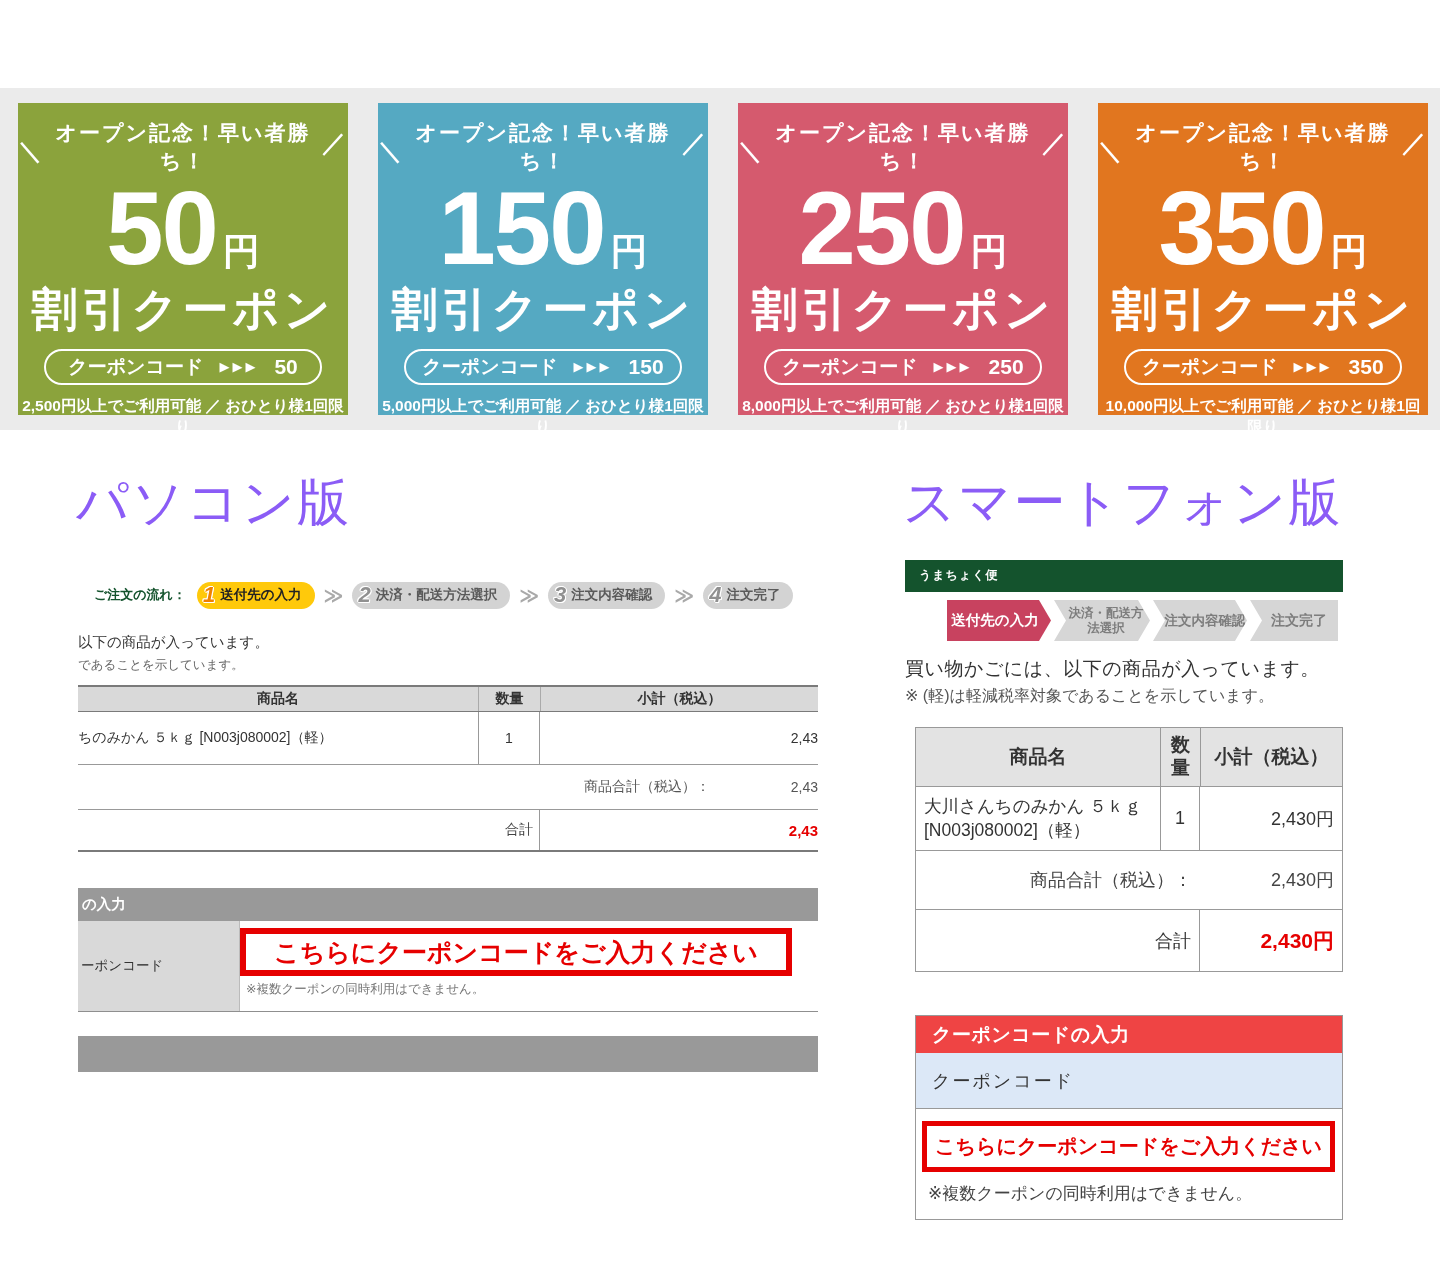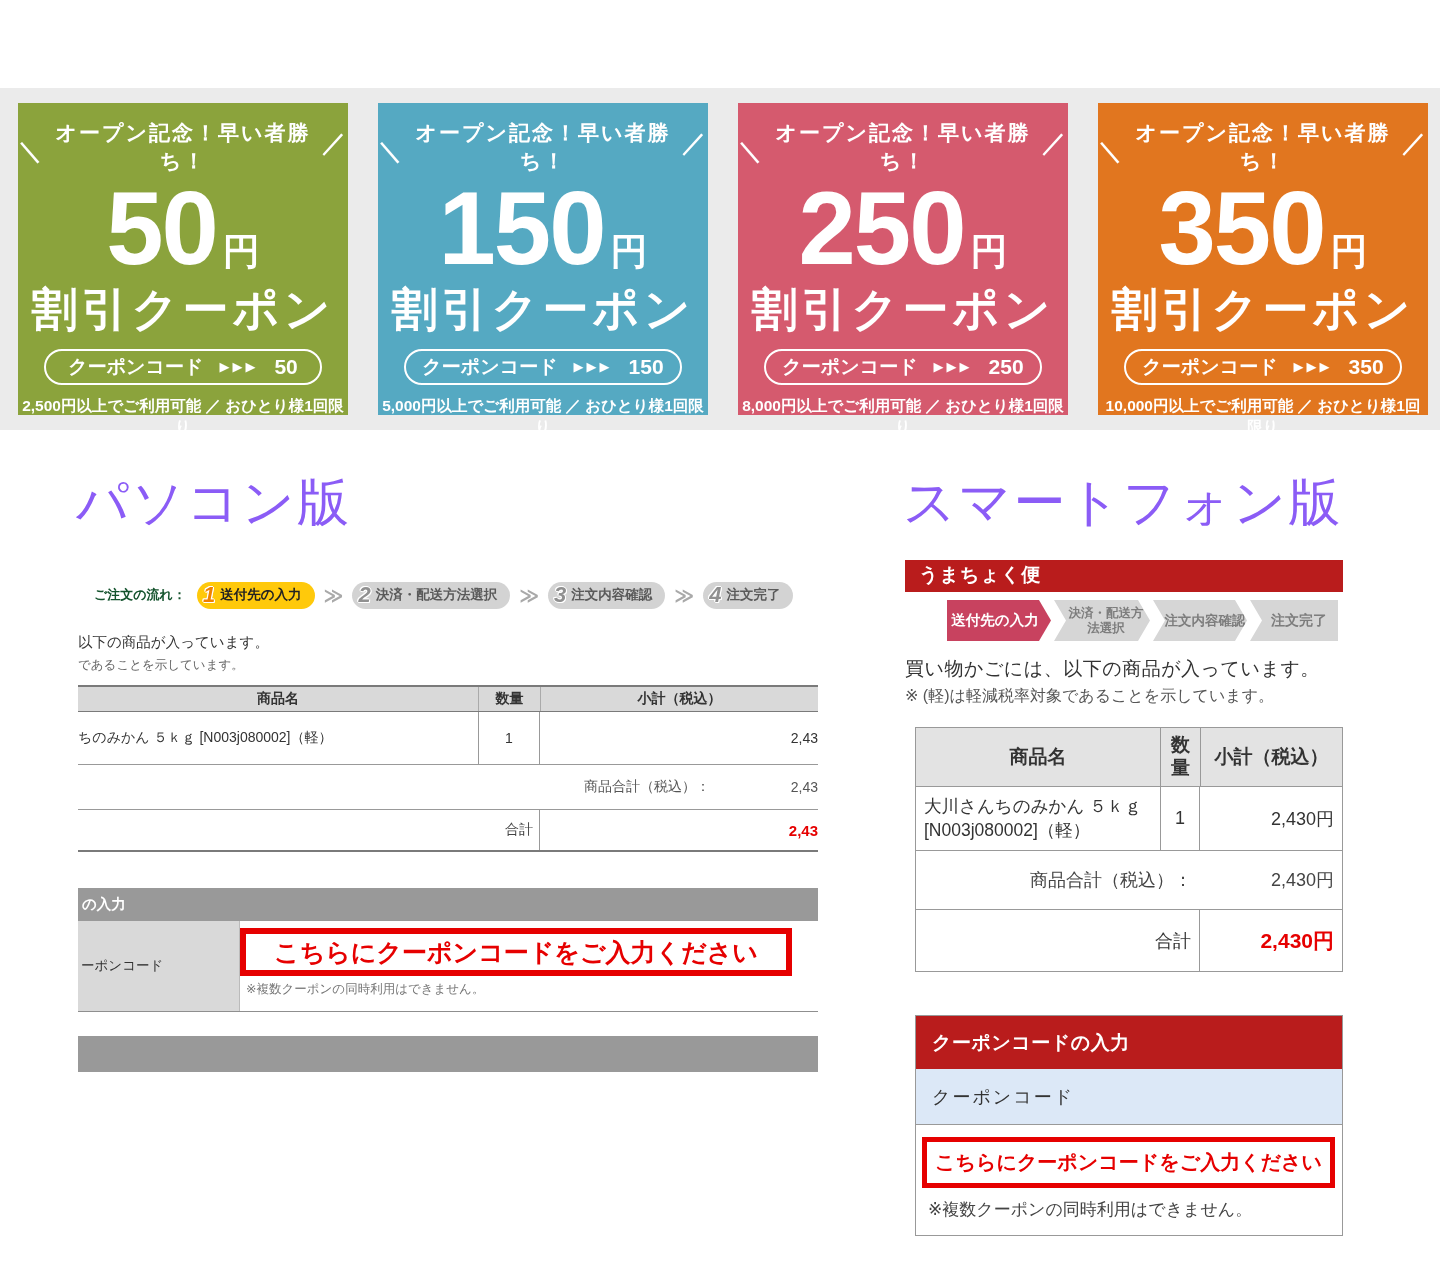--- a/index.html
+++ b/index.html
@@ -81,22 +81,22 @@
     color:#fff; font-weight:bold; font-size:14.5px; display:flex; align-items:center; padding-left:4px; }
   #pc-coupon-row{ position:absolute; left:78px; top:921px; width:740px; height:91px; border-bottom:1px solid #8f8f8f; display:flex; }
   #pc-coupon-row .field-cell{ width:162px; background:#d9d9d9; border-right:1px solid #bbb; display:flex; align-items:center; font-size:13.5px; color:#333; padding-left:3px; }
   #pc-coupon-row .input-cell{ flex:1; background:#fff; padding:7px 0 0 0; }
   #pc-callout{ width:552px; height:48px; border:6px solid #e60000; background:#fff; display:flex; align-items:center; justify-content:center; }
   #pc-callout span{ color:#e60000; font-size:25px; font-weight:bold; white-space:nowrap; }
   #pc-coupon-note{ font-size:12.5px; color:#777; margin:5px 0 0 6px; }
   #pc-bottom-bar{ position:absolute; left:78px; top:1036px; width:740px; height:36px; background:#999; }
 
   
-  #sp-bar{ position:absolute; left:905px; top:560px; width:438px; height:32px; background:#b91c1c;
-    color:#fff; font-weight:bold; font-size:19px; display:flex; align-items:flex-start; padding:0 0 0 14px; line-height:30px; letter-spacing:1px; }
+  #sp-bar{ position:absolute; left:905px; top:560px; width:438px; height:32px; background:#14532d;
+    color:#fff; font-weight:bold; font-size:12px; display:flex; align-items:flex-start; padding:0 0 0 14px; line-height:30px; letter-spacing:1px; }
 
   
   #sp-steps{ position:absolute; left:947px; top:600px; height:41px; display:flex; }
   .sp-step{ height:41px; display:flex; align-items:center; justify-content:center; text-align:center; font-weight:bold; }
   .sp-step + .sp-step{ margin-left:3px; }
   .sp-step-first{ width:104px; background:#c8425f; color:#fff; font-size:14.5px;
     clip-path:polygon(0 0, calc(100% - 12px) 0, 100% 50%, calc(100% - 12px) 100%, 0 100%); padding-right:8px; }
   .sp-step-mid{ background:#d6d6d6; color:#7d7d7d;
     clip-path:polygon(0 0, calc(100% - 12px) 0, 100% 50%, calc(100% - 12px) 100%, 0 100%, 12px 50%); }
   .sp-step-last{ width:88px; background:#d6d6d6; color:#7d7d7d; font-size:14px;
@@ -119,21 +119,21 @@
   #sp-prow .cell-qty{ display:flex; align-items:center; justify-content:center; border-left:1px solid #999; border-right:1px solid #999; }
   #sp-prow .cell-sub{ display:flex; align-items:center; justify-content:flex-end; padding-right:8px; }
   #sp-subrow{ height:59px; border-bottom:1px solid #999; display:flex; align-items:center; justify-content:flex-end; color:#444; }
   #sp-subrow .sub-val{ width:150px; text-align:right; padding-right:8px; }
   #sp-totrow{ height:61px; }
   #sp-totrow .cell-totlabel{ grid-column:1 / span 2; display:flex; align-items:center; justify-content:flex-end; padding-right:8px; border-right:1px solid #999; }
   #sp-totrow .cell-totval{ display:flex; align-items:center; justify-content:flex-end; padding-right:8px; color:#e60000; font-weight:bold; font-size:21px; }
 
   
   #sp-coupon{ position:absolute; left:915px; top:1015px; width:428px; border:1px solid #999; background:#fff; }
-  #sp-coupon-header{ height:53px; background:#b91c1c; color:#fff; font-weight:bold; font-size:19px; display:flex; align-items:center; padding-left:16px; letter-spacing:0.5px; }
+  #sp-coupon-header{ height:37px; background:#ef4444; color:#fff; font-weight:bold; font-size:19px; display:flex; align-items:center; padding-left:16px; letter-spacing:0.5px; }
   #sp-coupon-field{ height:56px; background:#dce8f7; border-bottom:1px solid #999; display:flex; align-items:center; padding-left:16px; font-size:18px; color:#333; letter-spacing:2px; }
   #sp-coupon-body{ padding:12px 10px 14px 4px; }
   #sp-callout{ display:inline-block; border:5px solid #e60000; background:#fff; padding:7px 8px; margin-left:2px; }
   #sp-callout span{ color:#e60000; font-size:20px; font-weight:bold; white-space:nowrap; }
   #sp-coupon-note{ font-size:17px; color:#444; margin:10px 0 0 8px; }
 </style>
 </head>
 <body>
 
 <div id="page">

